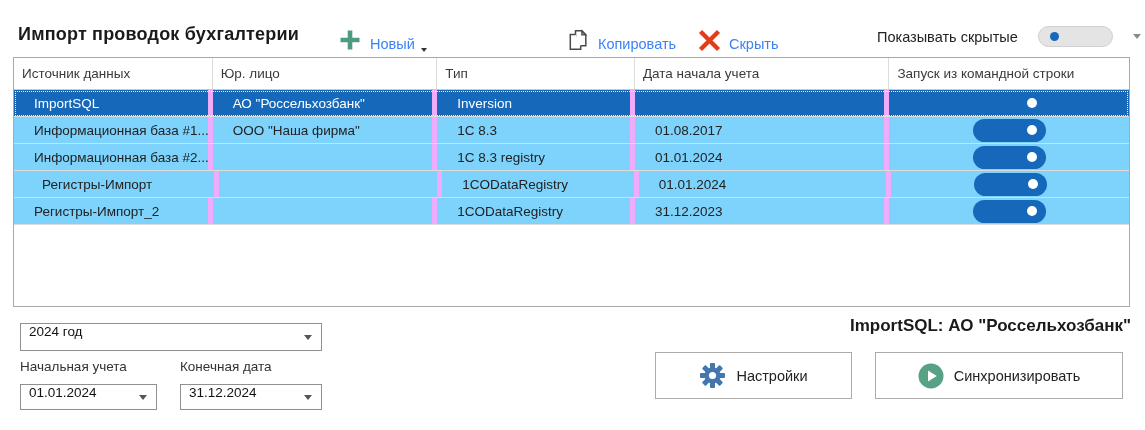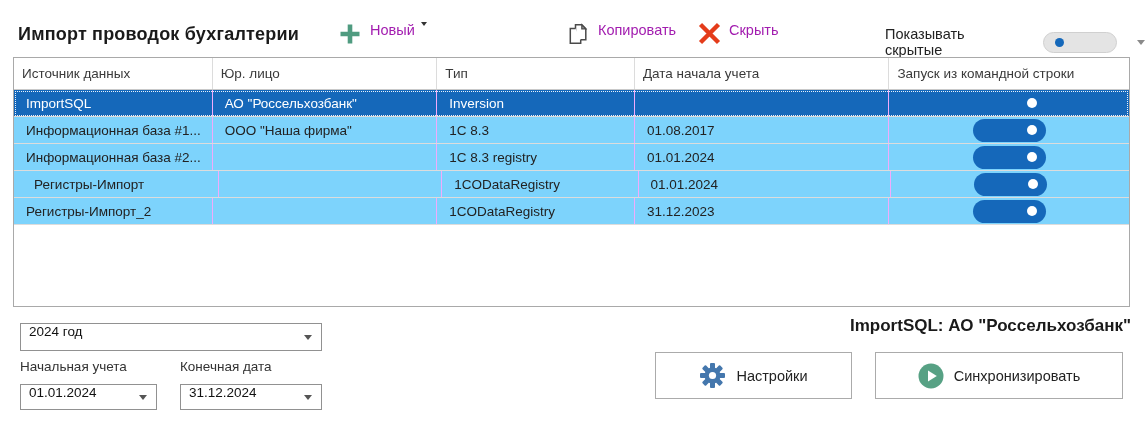--- a/index.html
+++ b/index.html
@@ -13,39 +13,39 @@
     overflow: hidden;
   }
   
   .page-title {
     position: absolute; left: 18px; top: 24px;
     font-size: 18px; font-weight: bold; color: #1a1a1a;
     letter-spacing: .2px;
   }
   .tb-btn {
     position: absolute; top: 22px; height: 30px;
-    display: flex; align-items: flex-start; gap: 8px;
-    font-size: 14.5px; color: #a21caf; cursor: default;
+    display: flex; align-items: flex-end; gap: 8px;
+    font-size: 14.5px; color: #3b82f6; cursor: default;
   }
   .tb-new   { left: 338px; }
   .tb-edit  { left: 448px; }
   .tb-copy  { left: 566px; }
   .tb-hide  { left: 698px; }
   .caret {
     width: 0; height: 0;
     border-left: 4px solid transparent; border-right: 4px solid transparent;
     border-top: 5px solid #555;
     display: inline-block;
   }
   .caret.small { border-left-width:3.5px; border-right-width:3.5px; border-top:4px solid #333; margin-left:-2px; }
   .caret.gray  { border-top-color:#8a8a8a; }
   .show-hidden {
     position: absolute; top: 26px; left: 877px;
     display: flex; align-items: center; gap: 20px;
-    font-size: 14.5px; color: #222; margin-left: 8px;
+    font-size: 14.5px; color: #222;
   }
   .switch-off {
     width: 75px; height: 21px; border-radius: 11px;
     background: #e4e4e4; border: 1px solid #d0d0d0; position: relative;
   }
   .switch-off .knob {
     position: absolute; left: 11px; top: 5px;
     width: 9px; height: 9px; border-radius: 50%;
   }
   
@@ -58,22 +58,22 @@
   .grid-header { display: flex; height: 32px; border-bottom: 1px solid #c9c9c9; }
   .hcell {
     display: flex; align-items: center;
     padding-left: 8px; font-size: 13.5px; color: #3a3a3a;
     border-right: 1px solid #dcdcdc; height: 100%;
   }
   .hcell:last-child { border-right: none; }
   .grow { display: flex; height: 27px; border-bottom: 1px solid #dcdcdc; background: #7dd3fc; }
   .cell {
     display: flex; align-items: center;
-    padding-left: 12px; font-size: 13.5px; color: #222;
-    border-right: 1px solid #f0abfc; height: 100%;
+    padding-left: 20px; font-size: 13.5px; color: #222;
+    border-right: 5px solid #f0abfc; height: 100%;
     white-space: nowrap; overflow: hidden;
   }
   .cell:last-child { border-right: none; }
   .cell-toggle { justify-content: center; padding-left: 0; }
   .grow.selected { color:#fff; outline: 1px dotted #eaf2fb; outline-offset: -2px; }
   .grow.selected .cell { color: #fff; }
   .toggle {
     width: 73px; height: 23px; border-radius: 12px; position: relative;
   }
   .toggle .knob {

